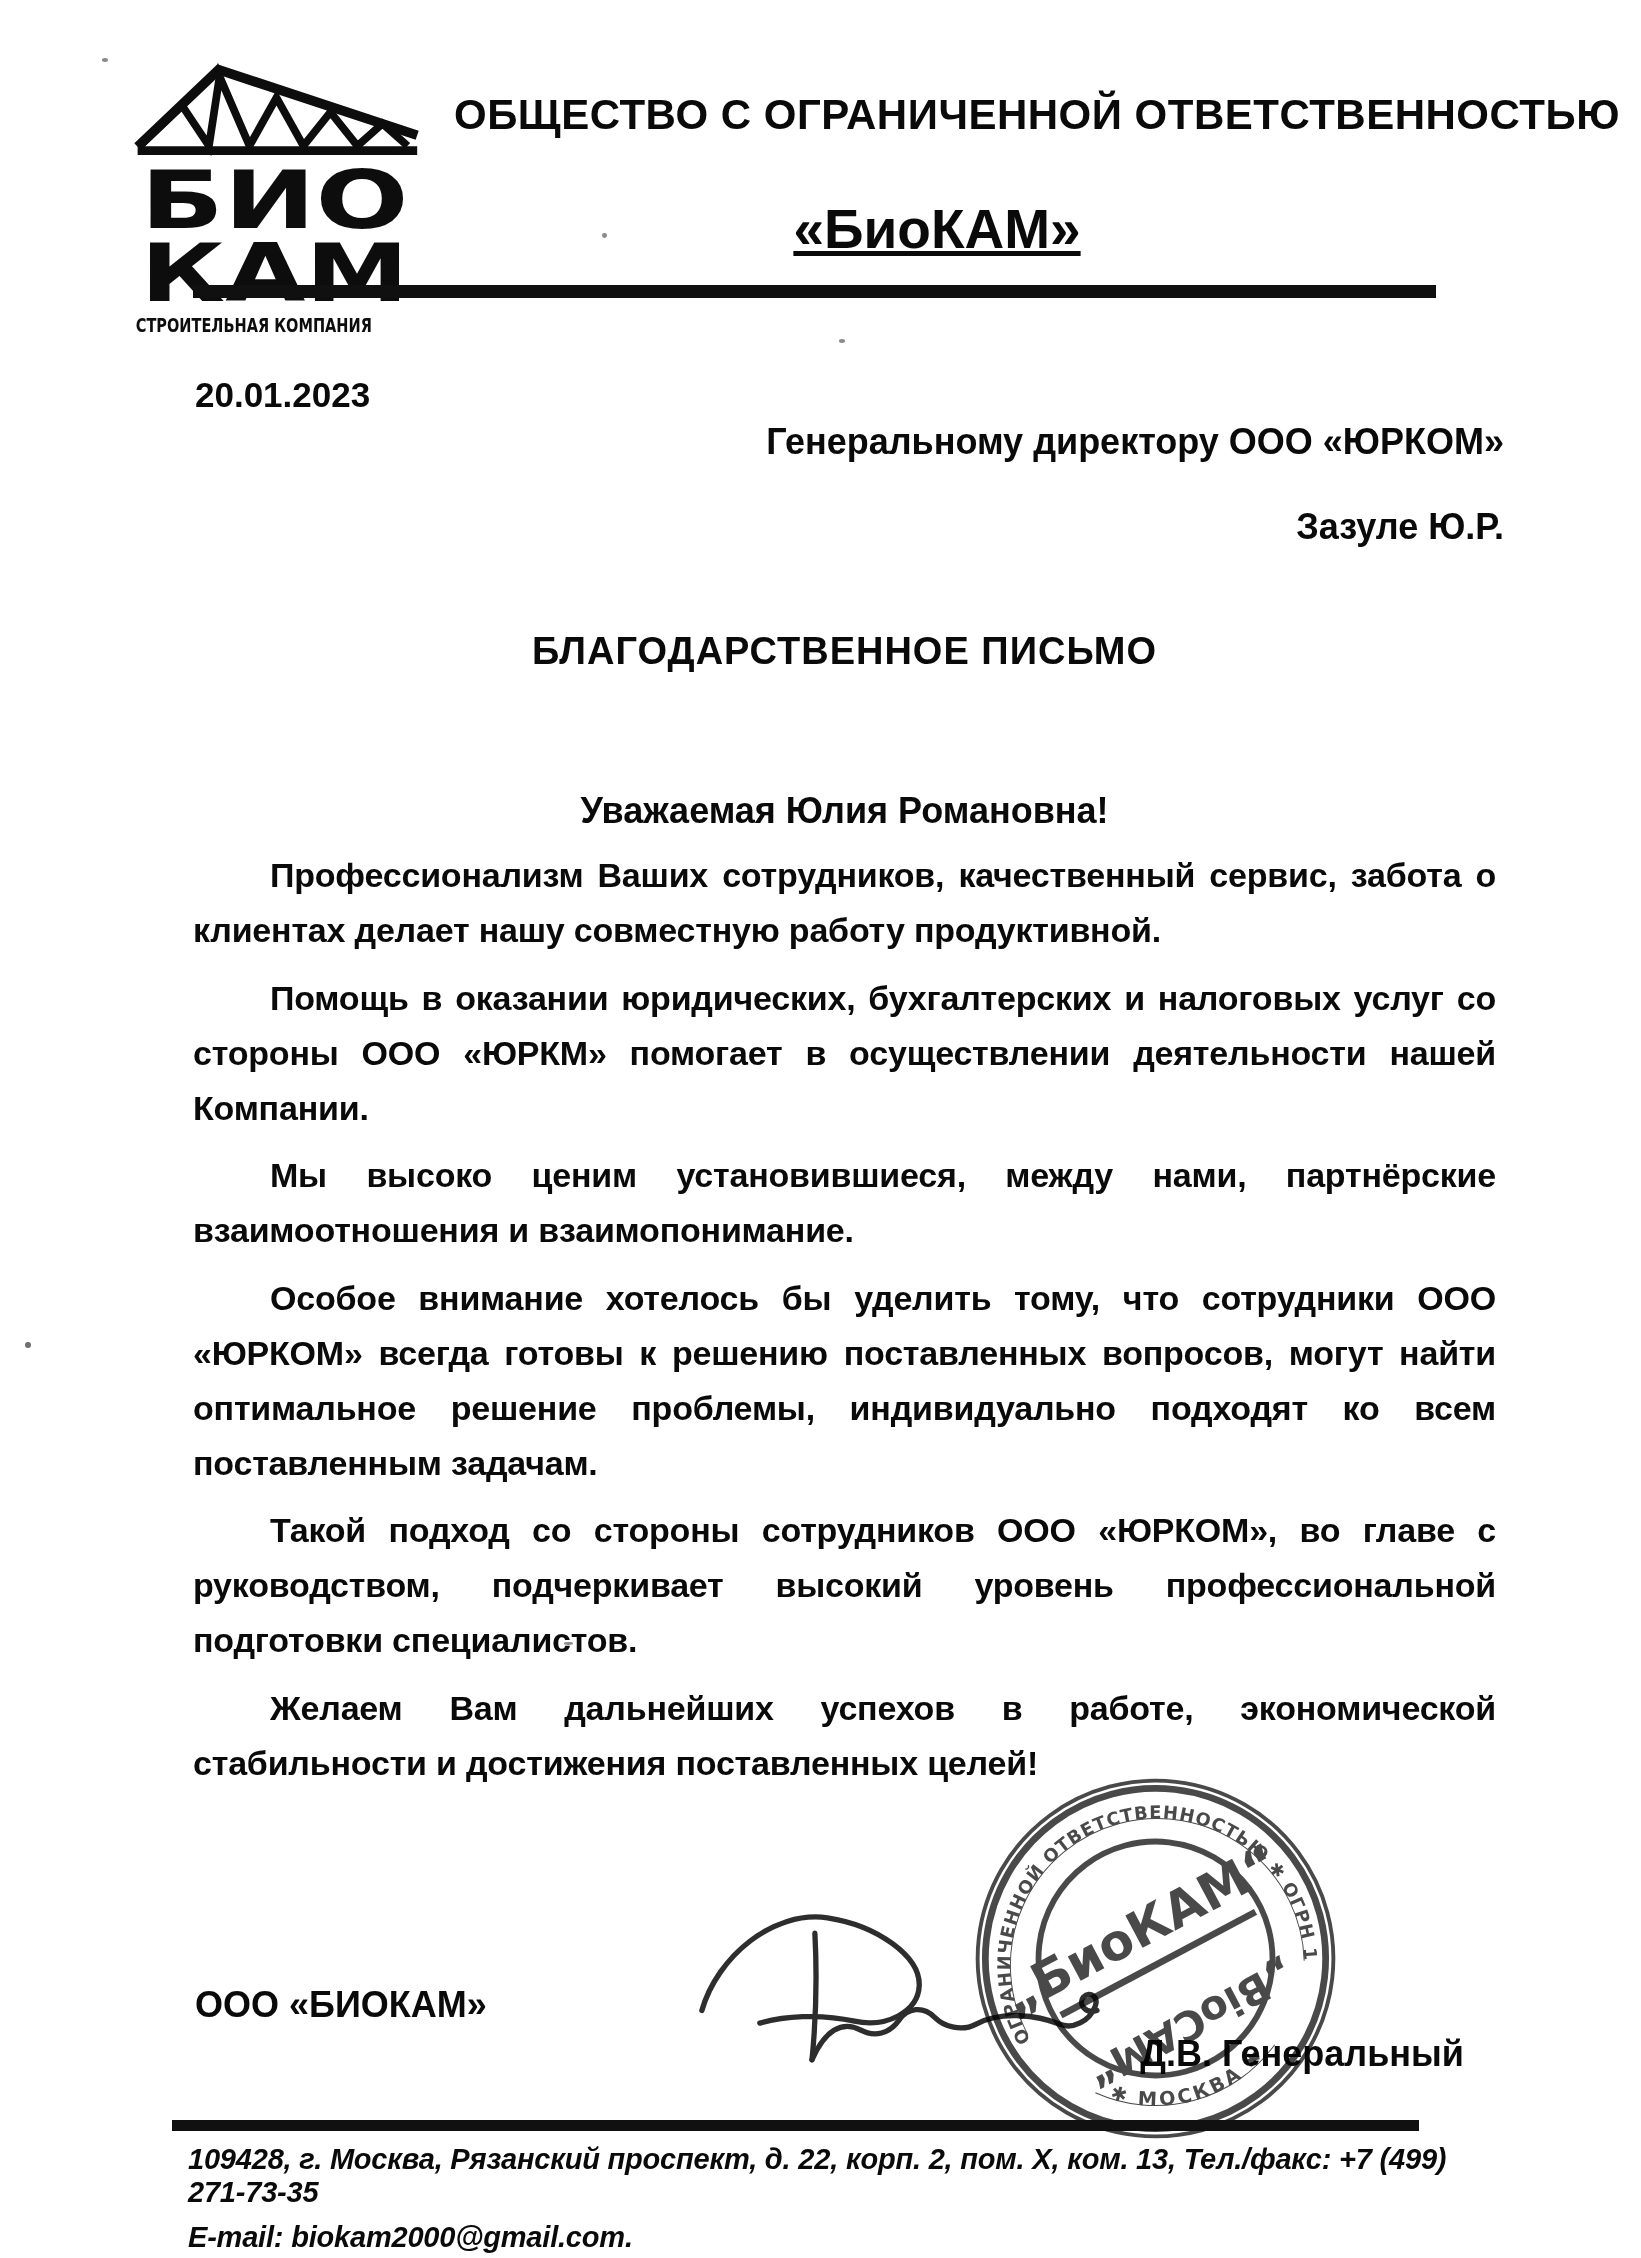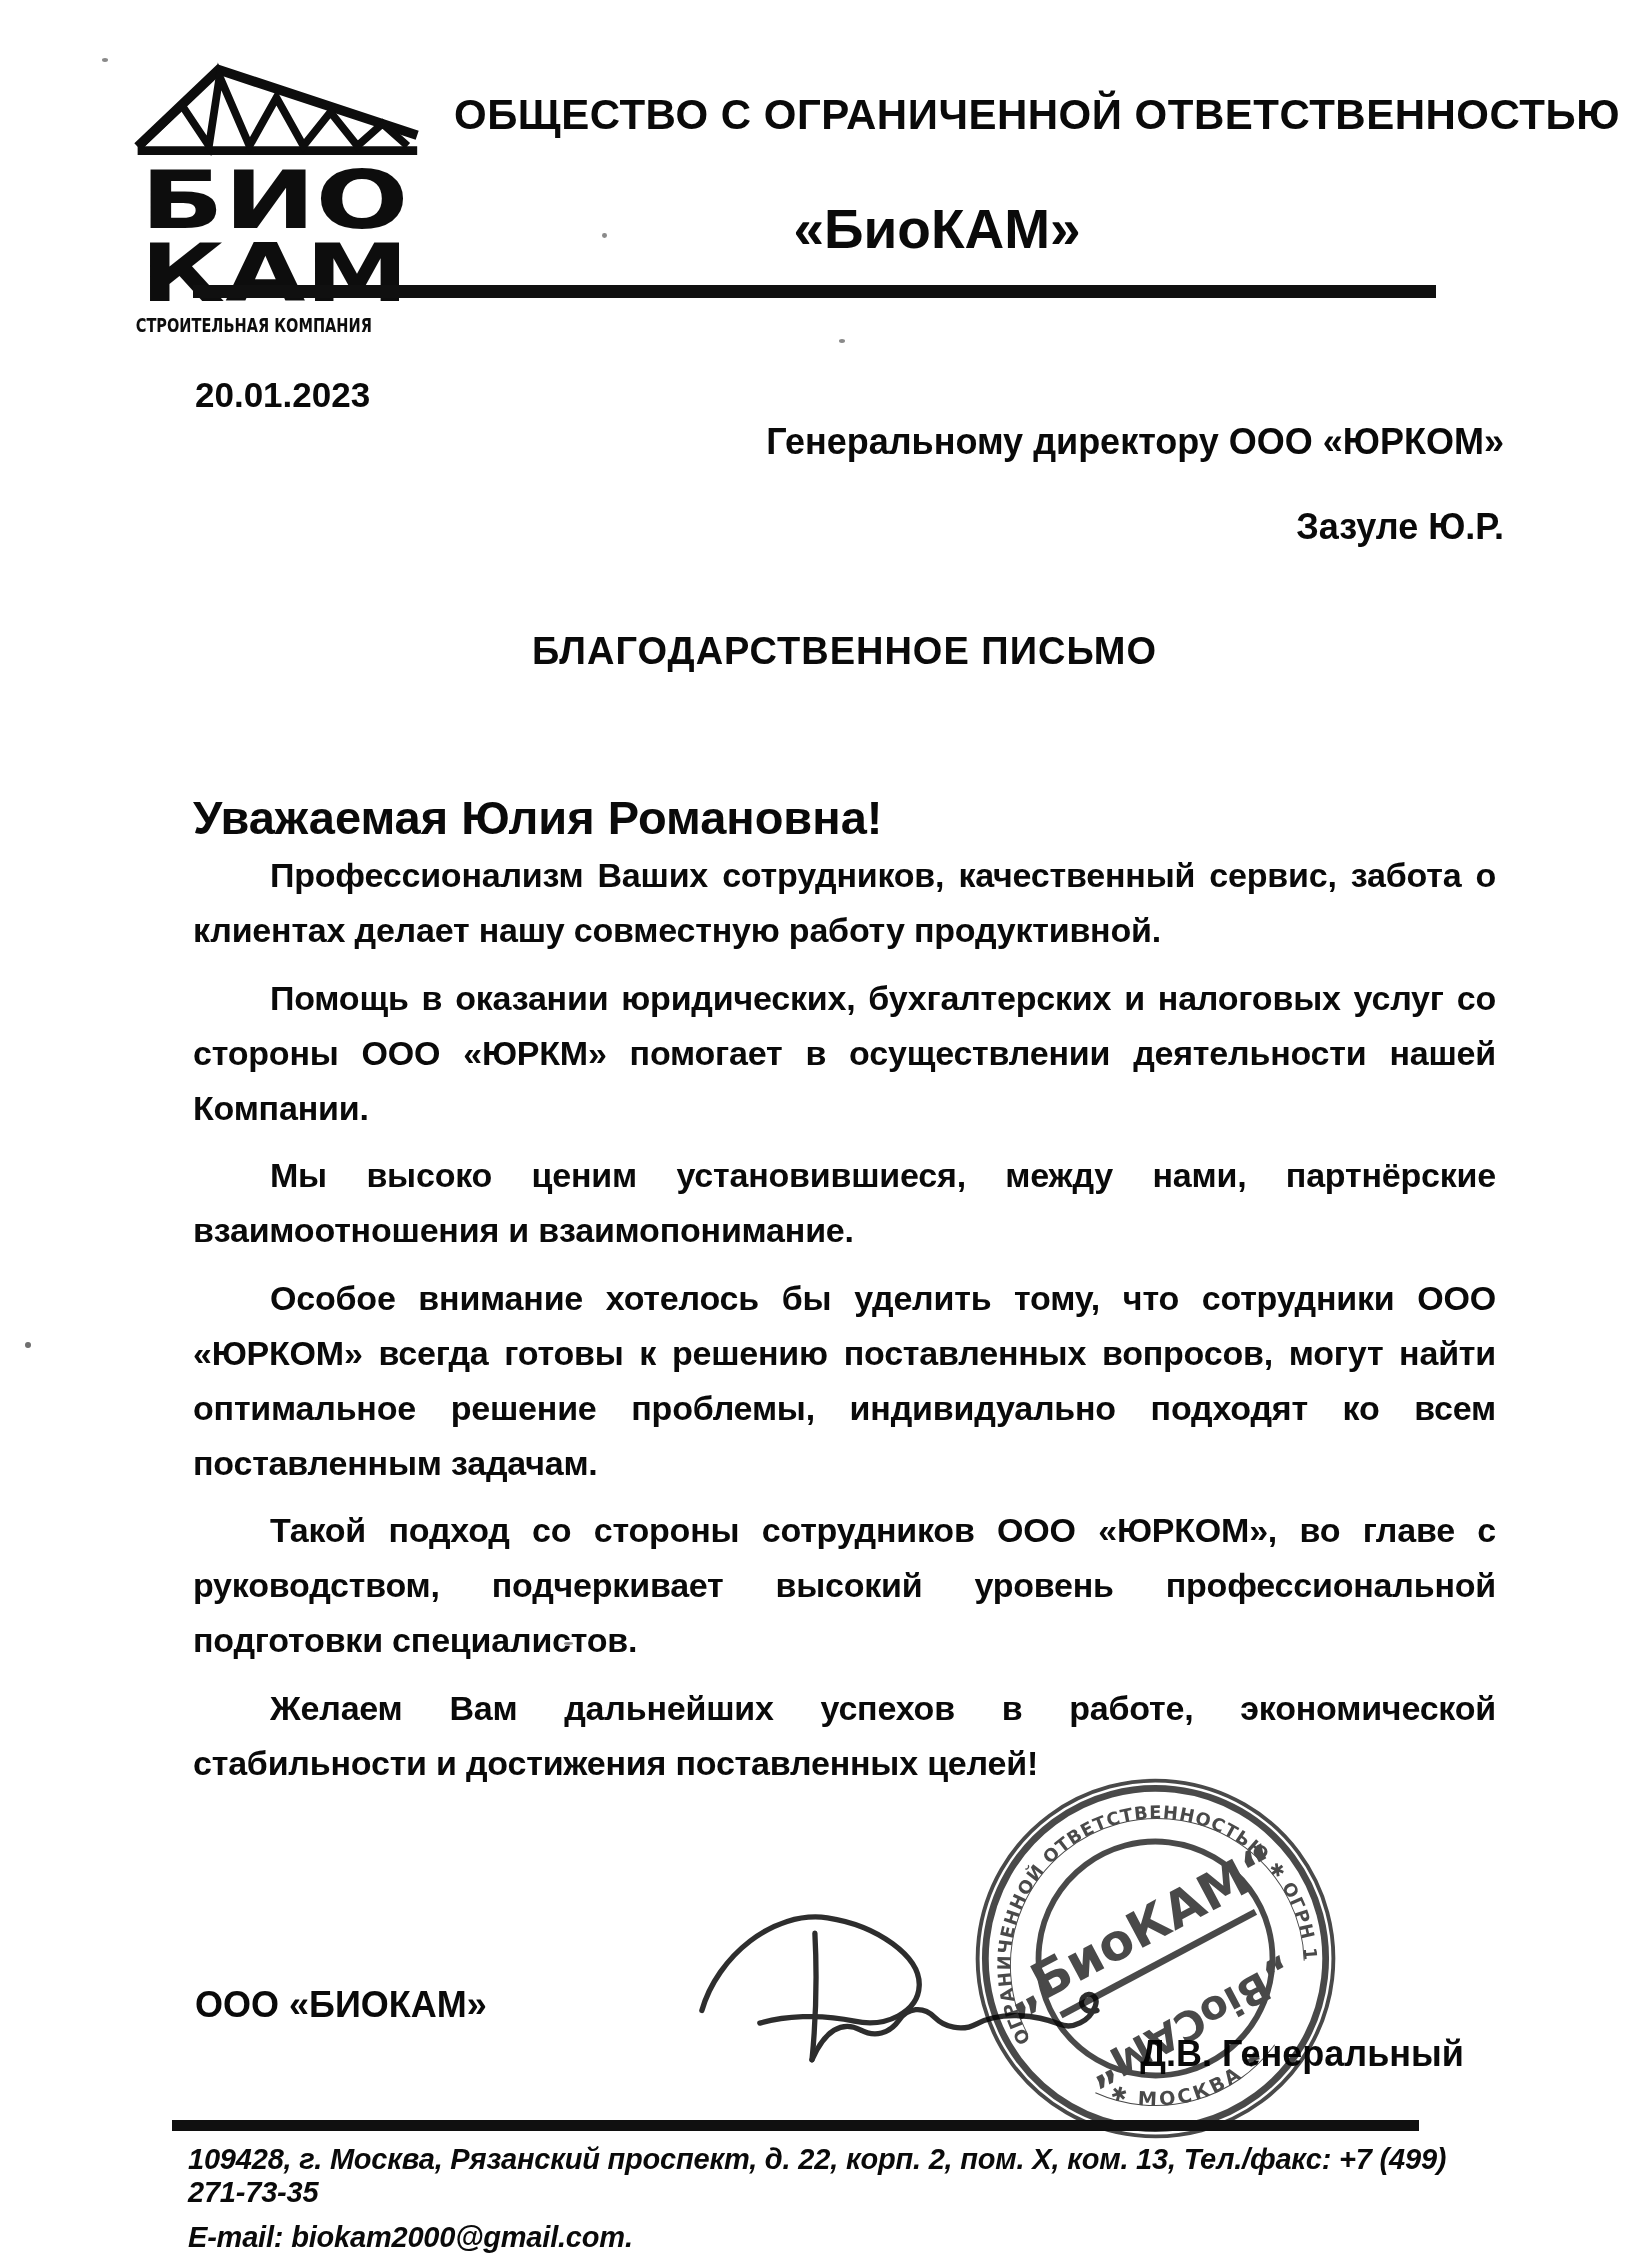--- a/index.html
+++ b/index.html
@@ -13,37 +13,37 @@
   .logo { position:absolute; left:128px; top:54px; width:294px; height:284px; }
   .logo text { font-family:"DejaVu Sans", sans-serif; fill:#0d0d0d; }
 
   .header-org {
     position:absolute; left:454px; top:91px; width:1033px;
     text-align:left; font-size:42px; font-weight:bold; letter-spacing:0.5px;
     white-space:nowrap;
   }
   .header-name {
     position:absolute; left:454px; top:197px; width:966px;
-    text-align:center; font-size:55px; font-weight:bold;
+    text-align:center; font-size:55px; font-weight:bold;text-decoration:underline;
   }
   .rule-top    { position:absolute; left:193px; top:285px; width:1243px; height:12.6px; background:#101010; }
   .rule-bottom { position:absolute; left:172px; top:2120px; width:1247px; height:10.6px; background:#101010; }
 
   
   .date { position:absolute; left:195px; top:375px; font-size:35px; font-weight:bold; }
   .addressee { position:absolute; right:137px; top:421px; text-align:right; font-size:36px; font-weight:bold; }
   .addressee .addr-line2 { margin-top:43px; }
 
   .doc-title {
     position:absolute; left:193px; top:630px; width:1303px; text-align:center;
     font-size:38px; font-weight:bold; letter-spacing:1px;
   }
   .salutation {
-    position:absolute; left:193px; top:790px; width:1303px; 
-    font-size:47px; font-weight:bold;
+    position:absolute; left:193px; top:790px; width:1303px; text-align:center;
+    font-size:36px; font-weight:bold;
   }
 
   
   .body-text {
     position:absolute; left:193px; top:848px; width:1303px;
     font-size:34px; font-weight:bold; line-height:55px;
     text-align:justify; letter-spacing:-0.2px;
   }
   .body-text p { margin:0 0 12.6px 0; text-indent:77px; }
 

